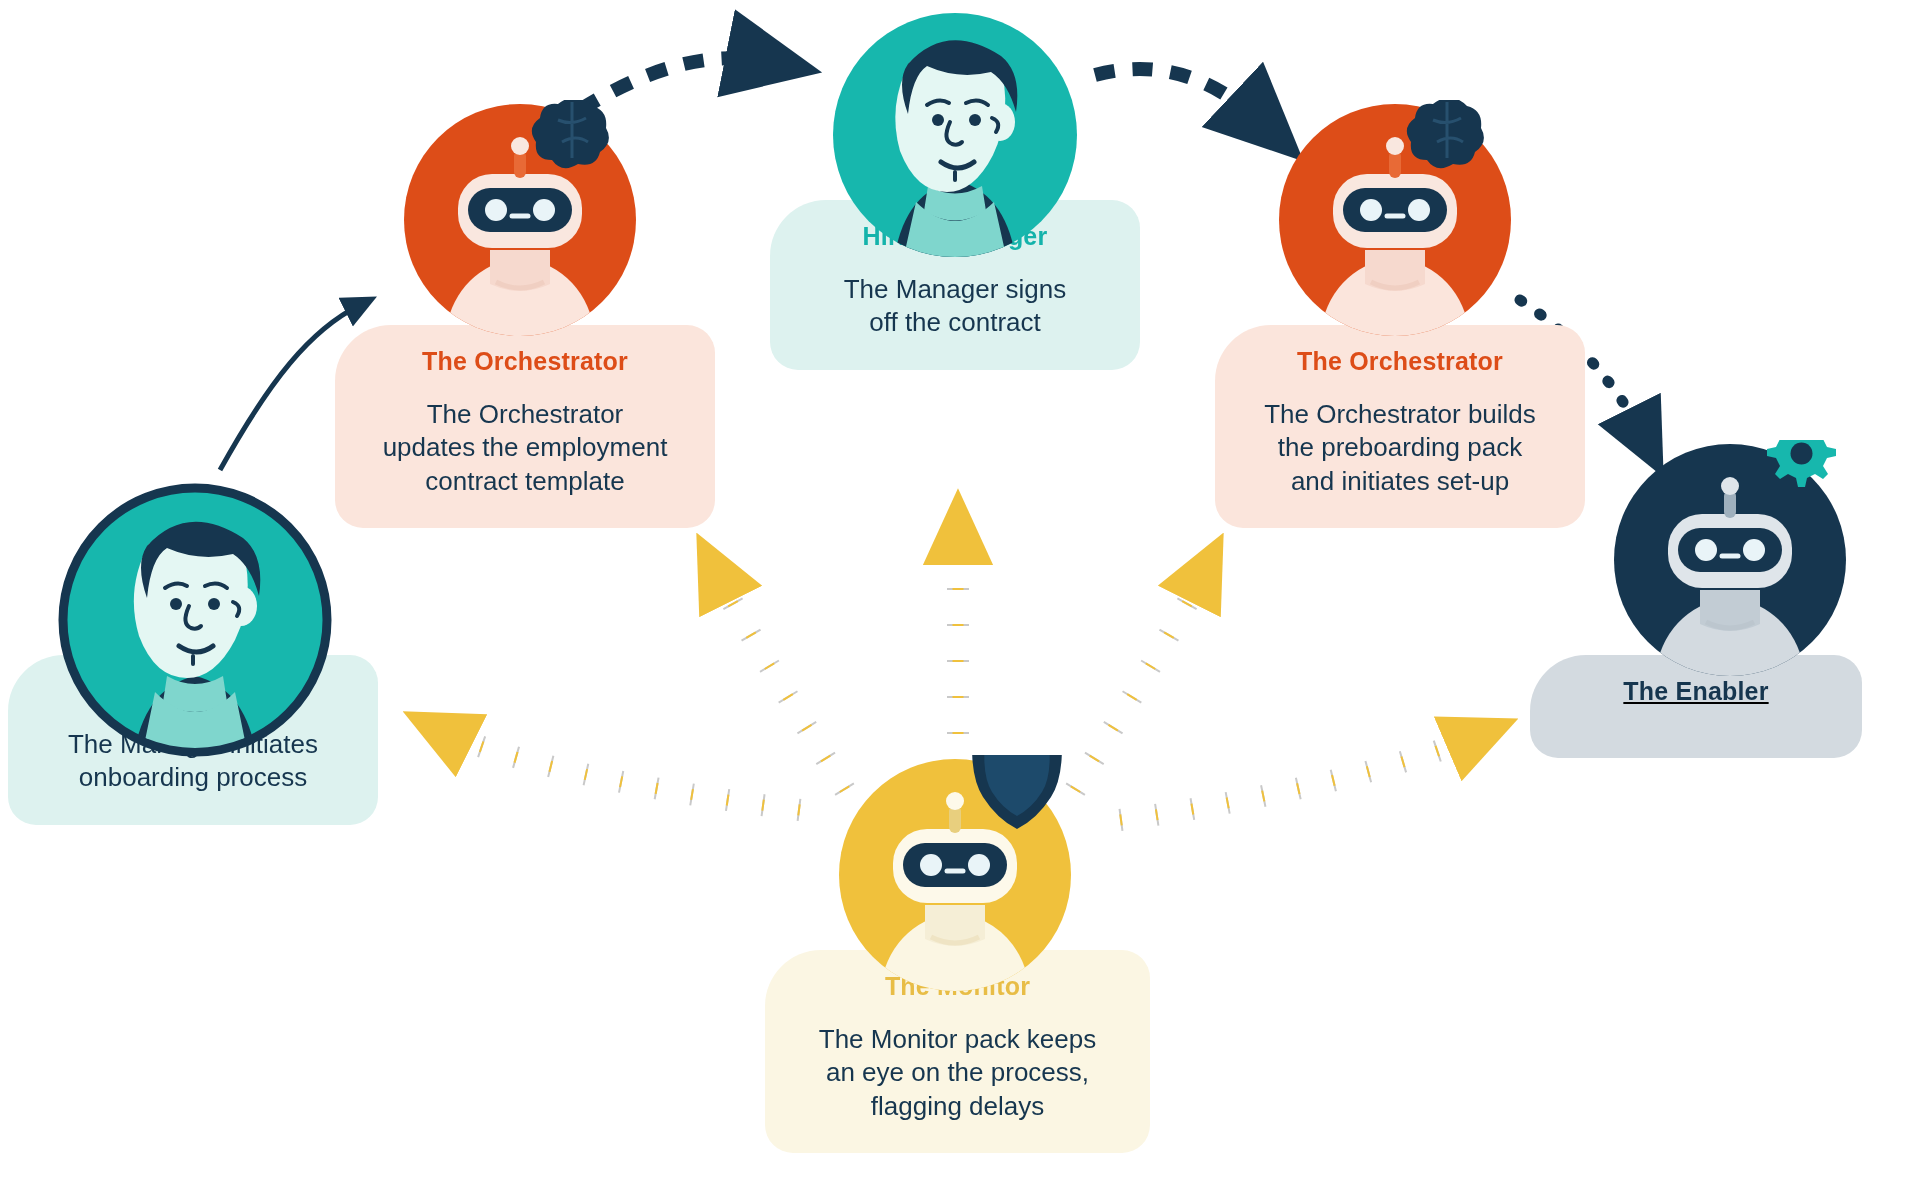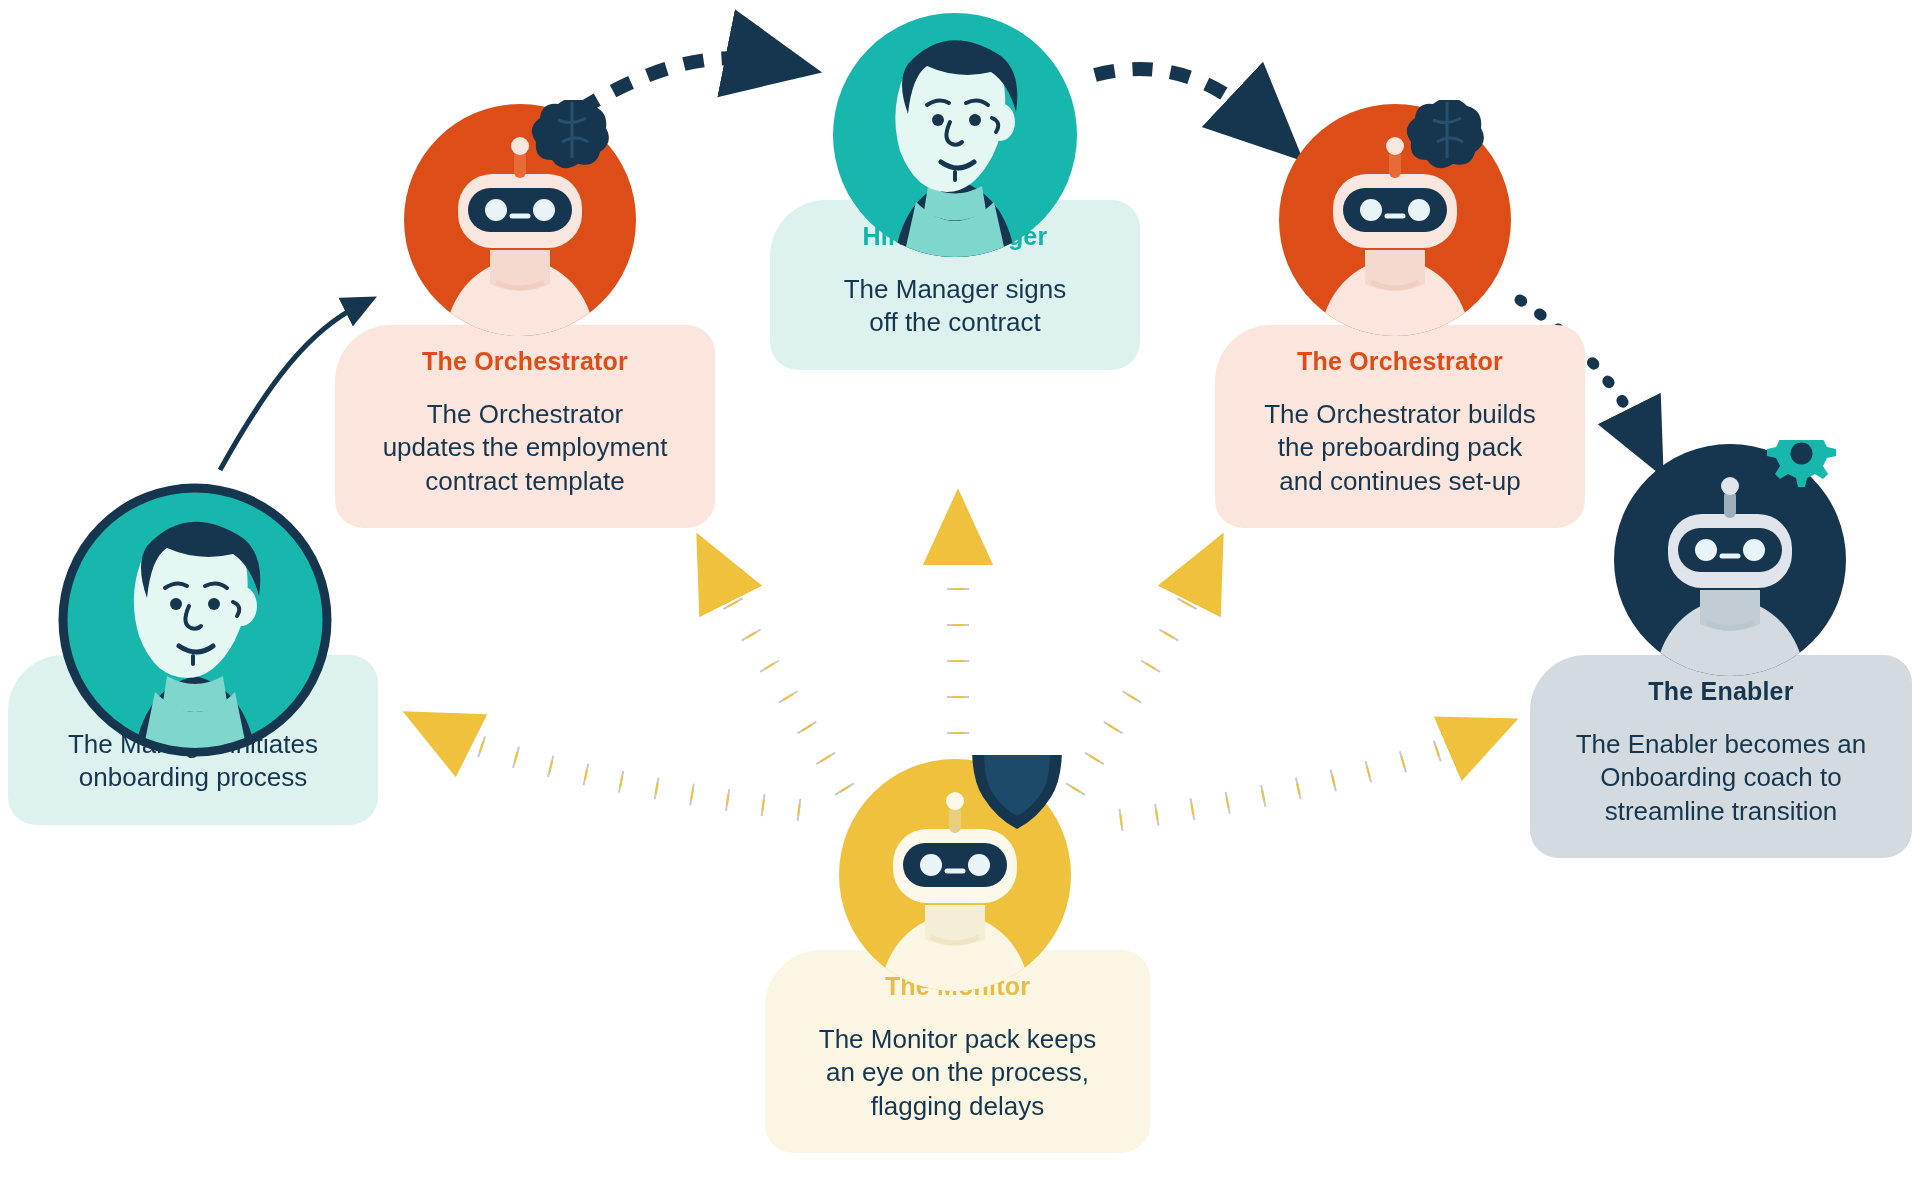--- a/index.html
+++ b/index.html
@@ -118,28 +118,25 @@
   <div class="card teal" style="left:770px; top:200px; width:370px;">
     <div class="title">Hiring Manager</div>
     <div class="body">The Manager signs
 off the contract</div>
   </div>
 
   <div class="card peach" style="left:1215px; top:325px; width:370px;">
     <div class="title">The Orchestrator</div>
     <div class="body">The Orchestrator builds
 the preboarding pack
-and continues set-up</div>
-  </div>
-
-  <div class="card grey" style="left:1530px; top:655px; width:382px;">
+and initiates set-up</div>
+  </div>
+
+  <div class="card grey" style="left:1530px; top:655px; width:332px;text-decoration:underline;">
     <div class="title">The Enabler</div>
-    <div class="body">The Enabler becomes an
-Onboarding coach to
-streamline transition</div>
   </div>
 
   <div class="card cream" style="left:765px; top:950px; width:385px;">
     <div class="title">The Monitor</div>
     <div class="body">The Monitor pack keeps
 an eye on the process,
 flagging delays</div>
   </div>
 
   <div class="avatar" style="left:55px; top:480px; width:280px; height:280px;">

